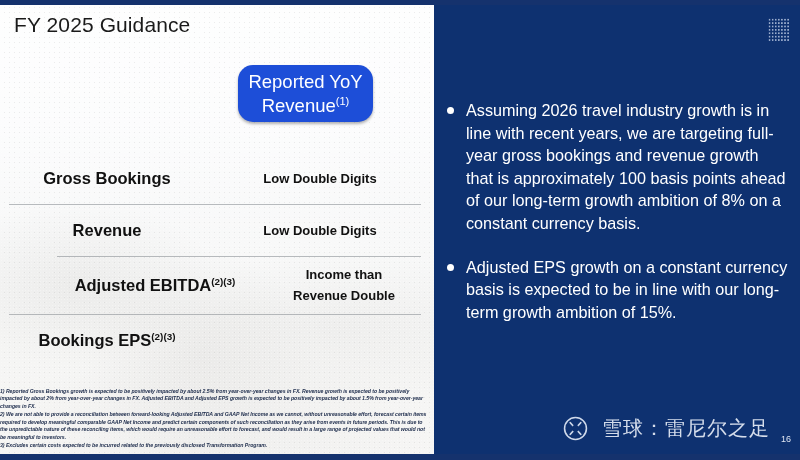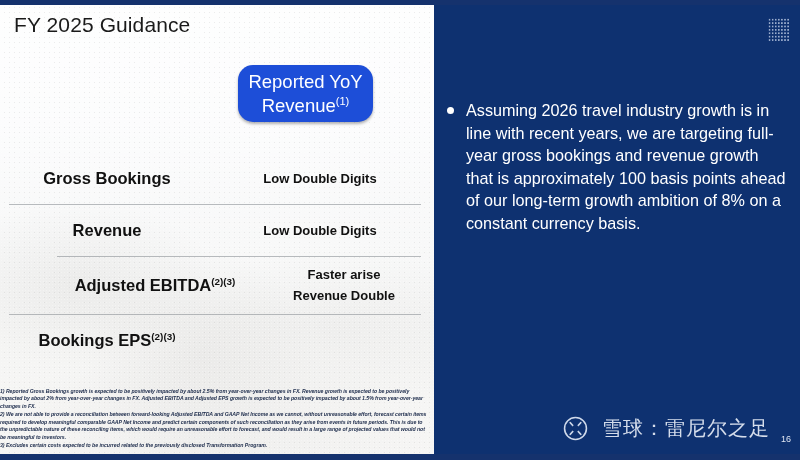--- a/index.html
+++ b/index.html
@@ -271,21 +271,21 @@
       </div>
 
       <div class="metric-row">
         <div class="metric-label"><span>Revenue</span></div>
         <div class="metric-value">Low Double Digits</div>
       </div>
 
       <div class="metric-row tall">
         <div class="metric-label"><span>Adjusted EBITDA</span><span class="sup">(2)(3)</span></div>
         <div class="metric-value">
-          <span>Faster arise</span><br>
+          <span>Income than</span><br>
           <span>Revenue Double</span>
         </div>
       </div>
 
       <div class="metric-row">
         <div class="metric-label"><span>Bookings EPS</span><span class="sup">(2)(3)</span></div>
       </div>
 
     </div>
 
@@ -297,20 +297,24 @@
   </div>
 
   <div id="right-panel">
 
     <div id="dot-grid"></div>
 
     <div id="bullets">
       <div class="bullet">
         <span class="dot"></span>
         <span>Assuming 2026 travel industry growth is in line with recent years, we are targeting full-year gross bookings and revenue growth that is approximately 100 basis points ahead of our long-term growth ambition of 8% on a constant currency basis.</span>
+      </div>
+      <div class="bullet">
+        <span class="dot"></span>
+        <span>Adjusted EPS growth on a constant currency basis is expected to be in line with our long-term growth ambition of 15%.</span>
       </div>
     </div>
 
     <div id="watermark">
       <svg class="wm-logo" viewBox="0 0 48 48">
         <circle cx="24" cy="24" r="21" fill="none" stroke="#dfe7f4" stroke-width="3"></circle>
         <path d="M14 13 L34 35" stroke="#dfe7f4" stroke-width="3.4" fill="none" stroke-linecap="round"></path>
         <path d="M34 13 L14 35" stroke="#dfe7f4" stroke-width="3.4" fill="none" stroke-linecap="round"></path>
         <circle cx="24" cy="24" r="6.5" fill="#0e3170"></circle>
       </svg>

